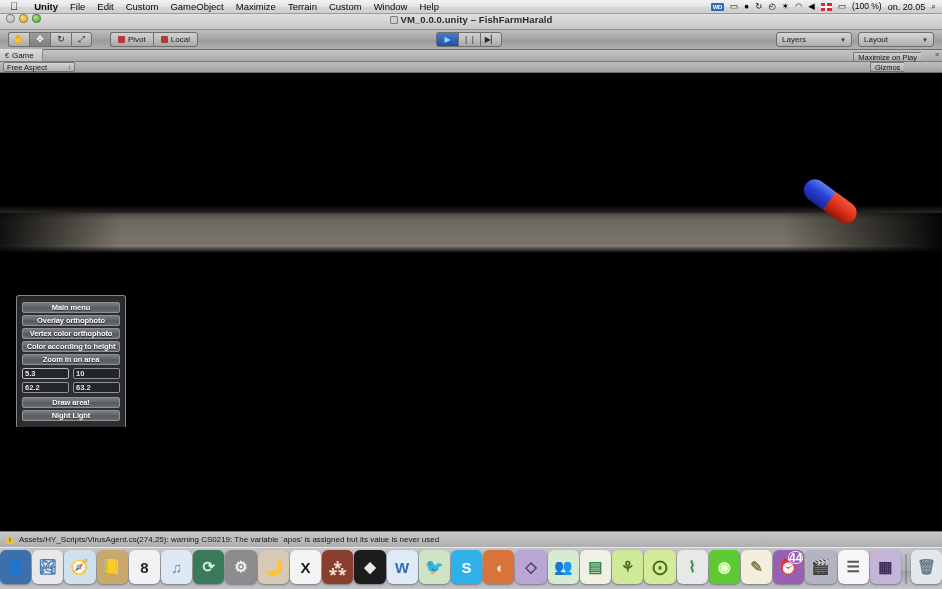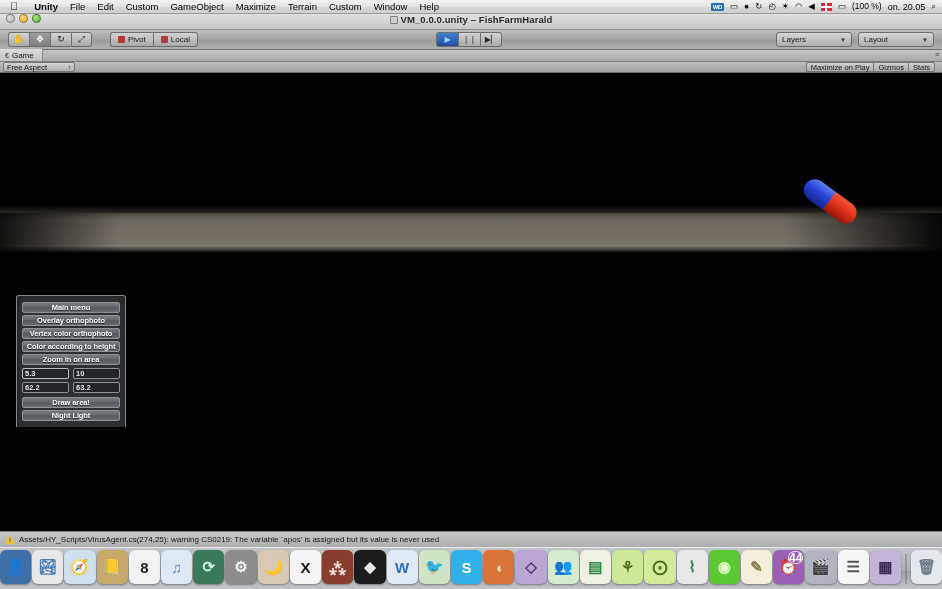--- a/index.html
+++ b/index.html
@@ -110,21 +110,21 @@
     position:absolute; left:0; top:62px; width:942px; height:11px;
     background:linear-gradient(to bottom,#bdbdbd,#a2a2a2);
     border-bottom:1px solid #6d6d6d; display:flex; align-items:center;
   }
   .aspect {
     margin-left:3px; width:72px; height:10px; display:flex; align-items:center;
     justify-content:space-between; padding:0 3px;
     background:linear-gradient(to bottom,#d4d4d4,#b0b0b0);
     border:1px solid #767676; border-radius:2px; font-size:7.5px; color:#141414;
   }
-  .subbar-right { margin-left:auto; display:flex; align-items:center; padding-right:7px; }
+  .subbar-right { margin-left:auto; display:flex; align-items:center; padding-right:21px;flex-direction:column; }
   .sb-btn {
     height:10px; padding:0 4px; display:flex; align-items:center;
     background:linear-gradient(to bottom,#d0d0d0,#ababab);
     border:1px solid #767676; border-right:none; font-size:7.5px; color:#141414;
   }
   .sb-btn:first-child { border-radius:2px 0 0 2px; }
   .sb-btn:last-child { border-radius:0 2px 2px 0; border-right:1px solid #767676; }
   .panel-menu {
     position:absolute; right:3px; top:51px; font-size:7px; color:#333; line-height:1;
   }

